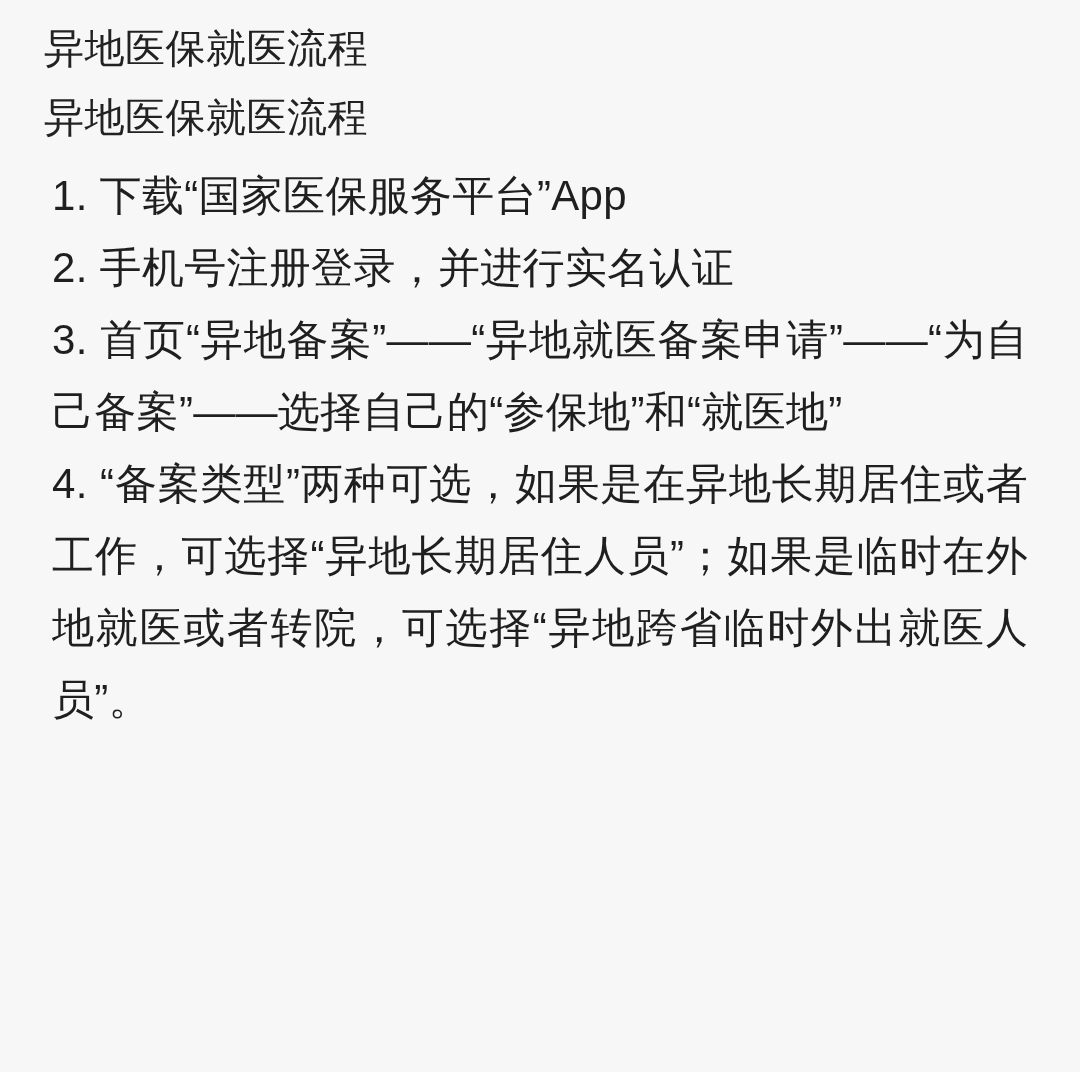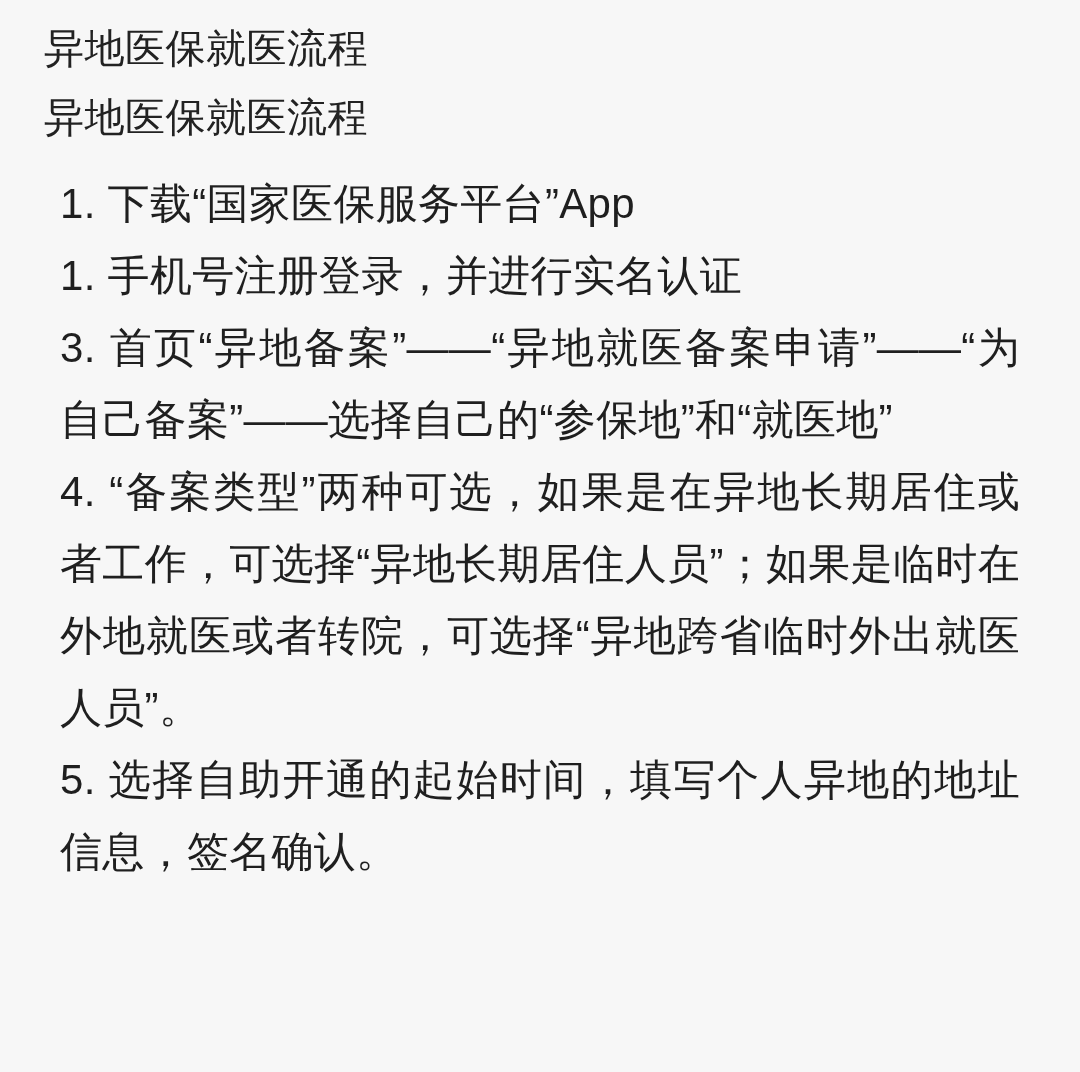--- a/index.html
+++ b/index.html
@@ -31,21 +31,21 @@
   }
   .doc-heading {
     font-size: 40px;
     line-height: 70px;
     font-weight: 400;
     color: #222222;
     letter-spacing: 0.5px;
     white-space: nowrap;
   }
   .steps {
-    margin: 16px;
+    margin: 8px;
     padding: 0;
     list-style: none;
   }
   .step {
     font-size: 42px;
     line-height: 72px;
     font-weight: 400;
     color: #1f1f1f;
     letter-spacing: 0.3px;
     text-align: justify;
@@ -54,18 +54,17 @@
   }
 </style>
 </head>
 <body>
 
 <div class="page">
   <div class="doc-title">异地医保就医流程</div>
   <div class="doc-heading">异地医保就医流程</div>
   <ul class="steps">
     <li class="step">1. 下载“国家医保服务平台”App</li>
-    <li class="step">1. 手机号注册登录，并进行实名认证</li>
+    <li class="step">2. 手机号注册登录，并进行实名认证</li>
     <li class="step">3. 首页“异地备案”——“异地就医备案申请”——“为自己备案”——选择自己的“参保地”和“就医地”</li>
     <li class="step">4. “备案类型”两种可选，如果是在异地长期居住或者工作，可选择“异地长期居住人员”；如果是临时在外地就医或者转院，可选择“异地跨省临时外出就医人员”。</li>
-    <li class="step">5. 选择自助开通的起始时间，填写个人异地的地址信息，签名确认。</li>
   </ul>
 </div>
 
 </body></html>

